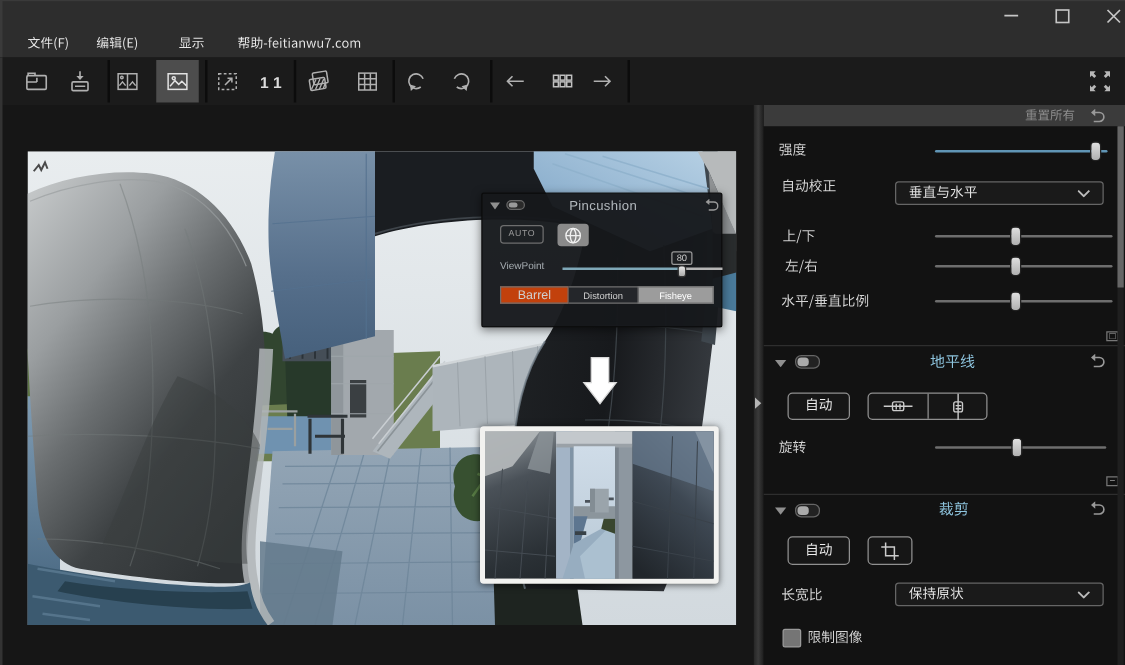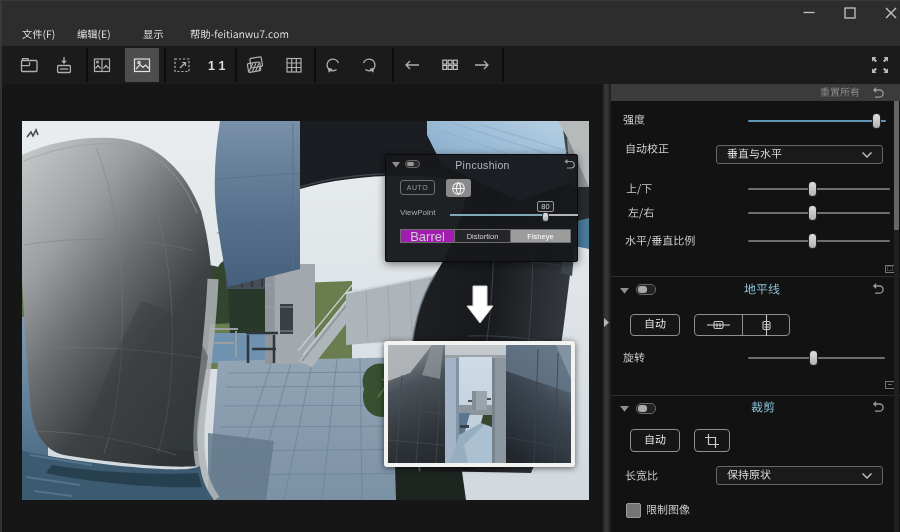--- a/index.html
+++ b/index.html
@@ -296,21 +296,21 @@
   <svg class="abs" style="left:5px;top:2px" width="15" height="15" fill="none" stroke="#f0f0f0" stroke-width="1.1">
           <circle cx="7.5" cy="7.5" r="5.8"></circle>
           <path d="M7.5 1.7 C4.5 4 4.5 11 7.5 13.3 M7.5 1.7 C10.5 4 10.5 11 7.5 13.3 M1.9 7.5 H13.1"></path>
         </svg>
 </div>
 <div class="abs" style="left:14px;top:53px;font-size:8px;color:#a6acb1">ViewPoint</div>
 <div class="abs" style="left:64px;top:59px;width:95px;height:2px;background:#7fa8b8"></div>
 <div class="abs" style="left:159px;top:59px;width:33px;height:2px;background:#b5b5b5"></div>
 <div class="abs" style="left:151px;top:46px;width:17px;height:11px;border:1px solid #999;border-radius:2px;background:#1d1f22;font-size:7.5px;color:#ccc;text-align:center;line-height:10px">80</div>
 <div class="abs" style="left:156px;top:57px;width:7px;height:10px;background:linear-gradient(180deg,#e8e8e8,#aaa);border:1px solid #333;border-radius:3px"></div>
-<div class="abs" style="left:14px;top:74px;width:55px;height:14px;border:1px solid #6e6e6e;background:#a21caf;color:#cfcfcf;font-size:13px;text-align:center;line-height:13px">Barrel</div>
+<div class="abs" style="left:14px;top:74px;width:55px;height:14px;border:1px solid #6e6e6e;background:#c2410c;color:#cfcfcf;font-size:10px;text-align:center;line-height:13px">Barrel</div>
 <div class="abs" style="left:69px;top:74px;width:56px;height:14px;border:1px solid #6e6e6e;border-left:none;background:#24262a;color:#cfcfcf;font-size:7.5px;text-align:center;line-height:13px">Distortion</div>
 <div class="abs" style="left:125px;top:74px;width:60px;height:14px;border:1px solid #6e6e6e;border-left:none;background:#9c9c9c;color:#fff;font-size:7.5px;text-align:center;line-height:13px">Fisheye</div>
 </div>
 
 <svg class="abs" style="left:462px;top:283px" width="36" height="44">
       <path d="M11 3 L25 3 L25 23 L31 23 L18 40 L5 23 L11 23 Z" fill="#fff" stroke="#d8d8d8" stroke-width="1"></path>
     </svg>
 
 <div id="inset">
       <svg id="insetimg" viewBox="0 0 183 118" width="183" height="118">

